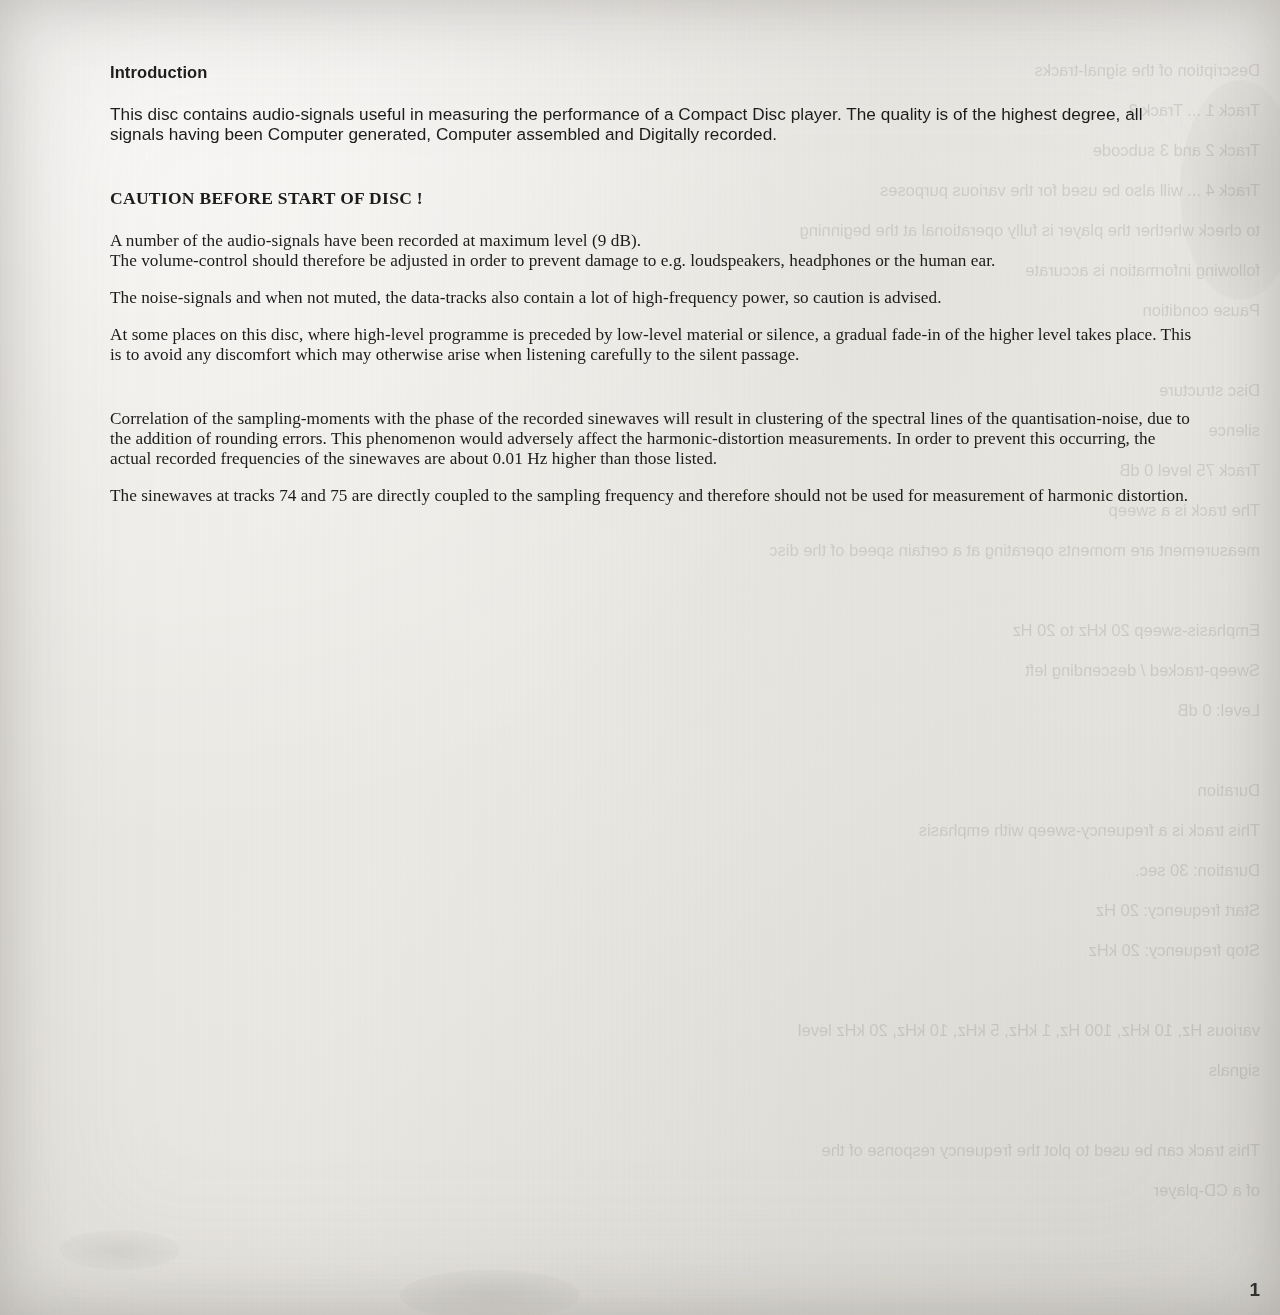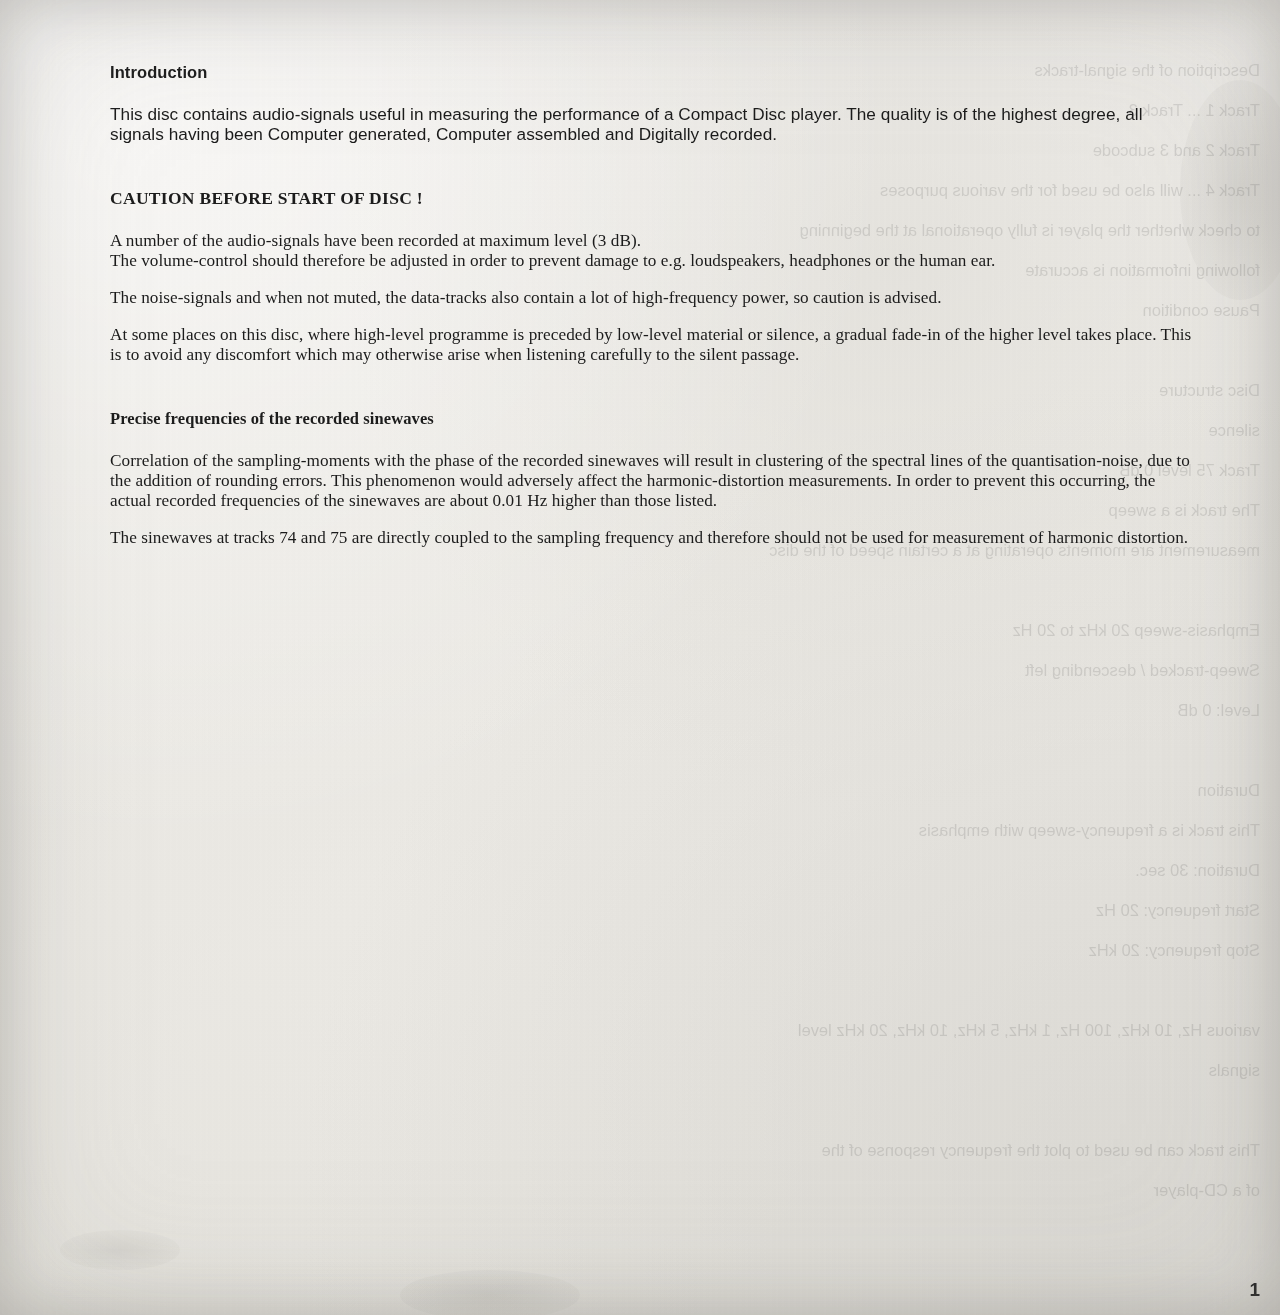--- a/index.html
+++ b/index.html
@@ -149,29 +149,28 @@
 
   <div id="content">
 
     <section class="sec">
       <h2 class="heading">Introduction</h2>
       <p class="para">This disc contains audio-signals useful in measuring the performance of a Compact Disc player. The quality is of the highest degree, all signals having been Computer generated, Computer assembled and Digitally recorded.</p>
     </section>
 
     <section class="sec sec-gap-top">
       <h2 class="caution">CAUTION BEFORE START OF DISC !</h2>
-      <p class="para" style="white-space: pre-line;">A number of the audio-signals have been recorded at maximum level (3 dB).
+      <p class="para" style="white-space: pre-line;">A number of the audio-signals have been recorded at maximum level (9 dB).
 The volume-control should therefore be adjusted in order to prevent damage to e.g. loudspeakers, headphones or the human ear.</p>
       <p class="para">The noise-signals and when not muted, the data-tracks also contain a lot of high-frequency power, so caution is advised.</p>
       <p class="para last-para">At some places on this disc, where high-level programme is preceded by low-level material or silence, a gradual fade-in of the higher level takes place. This is to avoid any discomfort which may otherwise arise when listening carefully to the silent passage.</p>
     </section>
 
 
     <section class="sec sec-gap-top">
-      <h2 class="heading">Precise frequencies of the recorded sinewaves</h2>
       <p class="para">Correlation of the sampling-moments with the phase of the recorded sinewaves will result in clustering of the spectral lines of the quantisation-noise, due to the addition of rounding errors. This phenomenon would adversely affect the harmonic-distortion measurements. In order to prevent this occurring, the actual recorded frequencies of the sinewaves are about 0.01 Hz higher than those listed.</p>
       <p class="para last-para">The sinewaves at tracks 74 and 75 are directly coupled to the sampling frequency and therefore should not be used for measurement of harmonic distortion.</p>
     </section>
 
     <section class="sec sec-gap-top">
     </section>
 
   </div>
 
   <div id="page-number">1</div>

